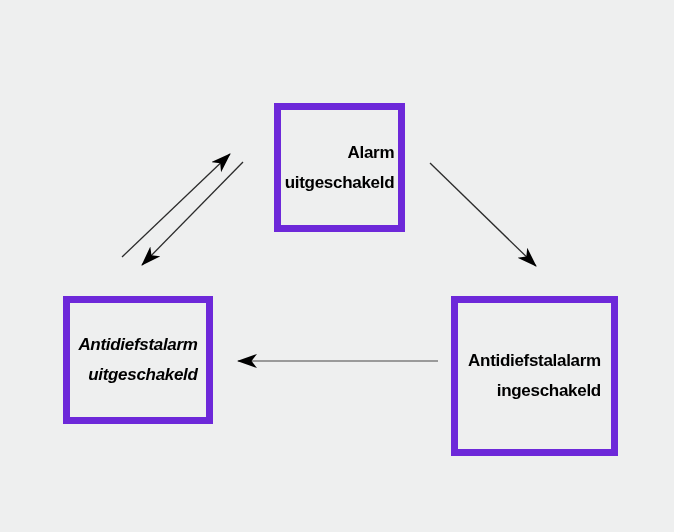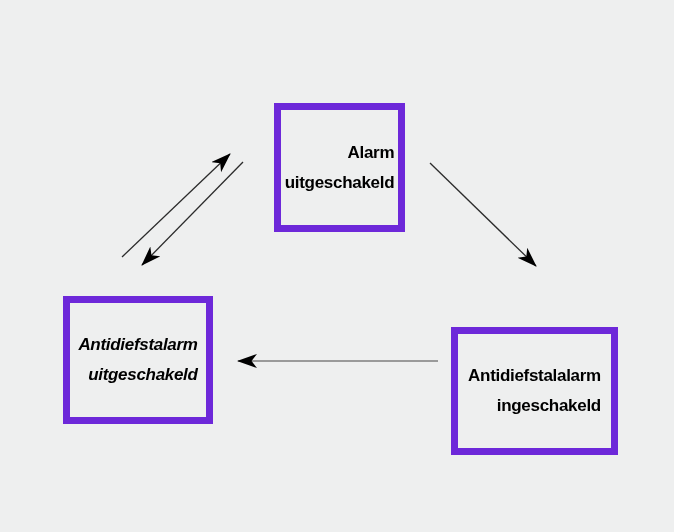--- a/index.html
+++ b/index.html
@@ -55,22 +55,21 @@
     left: 63px;
     top: 296px;
     width: 150px;
     height: 128px;
     font-style: italic;
   }
   .node-activated {
     left: 451px;
     top: 296px;
     width: 167px;
-    height: 128px;
-    margin-top: 31px;
+    height: 160px;
   }
 </style>
 </head>
 <body>
 
 <div class="canvas">
 
   <svg class="arrows" viewBox="0 0 674 532" xmlns="http://www.w3.org/2000/svg">
     <defs>
       <marker id="barb" markerUnits="userSpaceOnUse" markerWidth="24" markerHeight="18" refX="19" refY="7" orient="auto">

